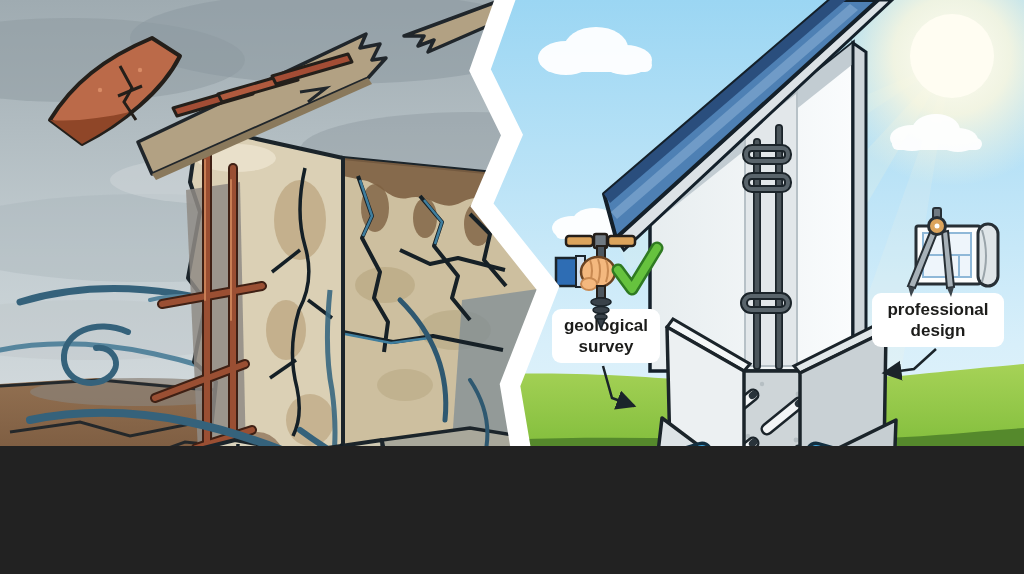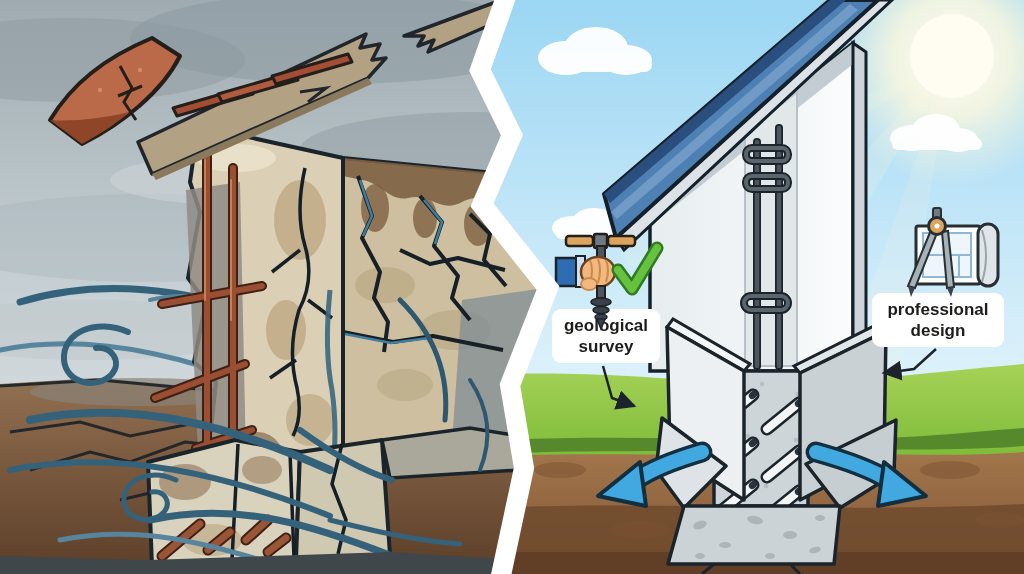--- a/index.html
+++ b/index.html
@@ -1,16 +1,16 @@
 <!DOCTYPE html>
 <html><head>
 <meta charset="utf-8">
 <style>
   html,body{margin:0;padding:0;background:#222;}
-  .stage{width:1024px;height:574px;position:relative;overflow:hidden;background:#3b82f6;
+  .stage{width:1024px;height:446px;position:relative;overflow:hidden;background:#3b82f6;
          font-family:"Liberation Sans",sans-serif;}
   svg{display:block}
   text.lbl{font-family:"Liberation Sans","DejaVu Sans",sans-serif;font-weight:bold;
            font-size:17px;fill:#1c1c1a;text-anchor:middle;}
 </style>
 </head>
 <body>
 
 <div class="stage">
 <svg width="1024" height="574" viewBox="0 0 1024 574">

